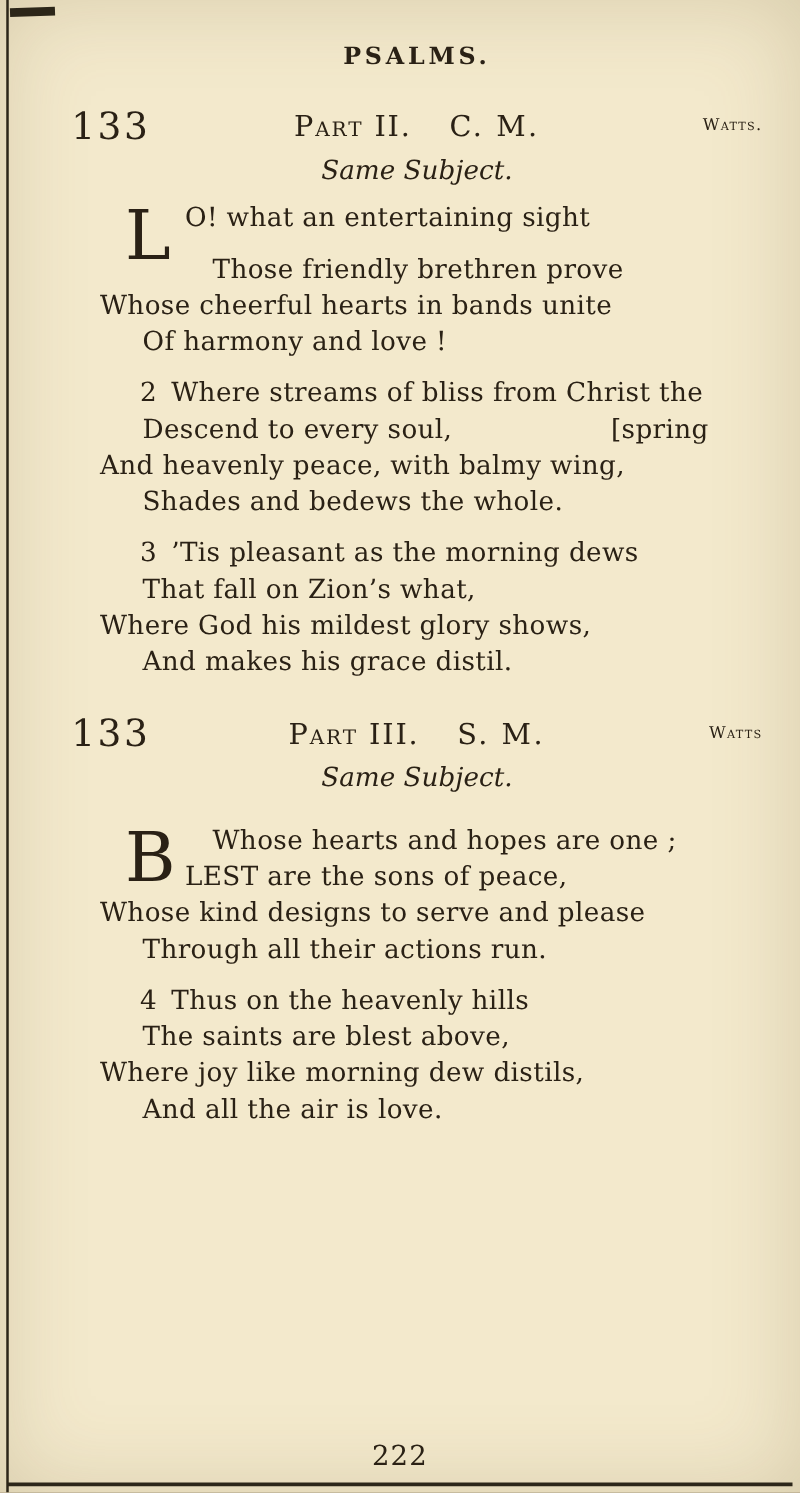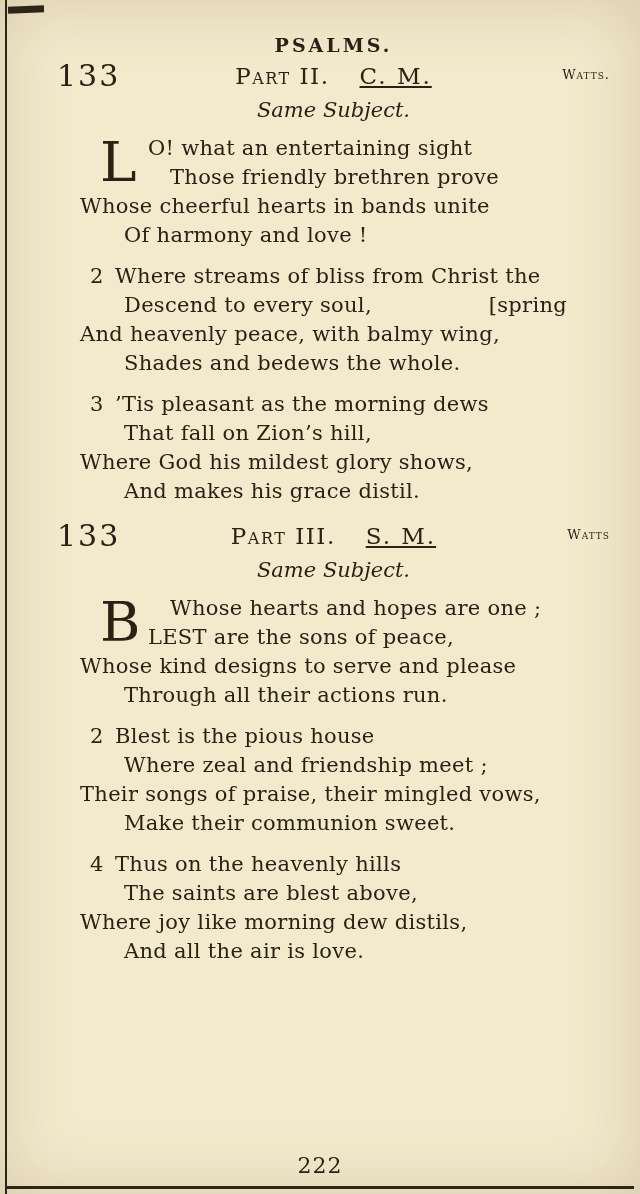--- a/index.html
+++ b/index.html
@@ -39,30 +39,30 @@
   .content { padding: 34px 28px 0 55px; }
 
   .running-head {
     text-align: center;
     font-size: 19px;
     font-weight: bold;
     letter-spacing: 3px;
     height: 24px;
   }
 
-  .heading { position: relative; height: 40px; }
+  .heading { position: relative; height: 40px; margin-top: 26px; }
   .hymn-number {
     position: absolute;
     left: 2px; top: 0;
     font-size: 30px;
     letter-spacing: 2px;
   }
   .heading-center { text-align: center; font-size: 23px; padding-top: 5px; }
   .part { font-variant: small-caps; letter-spacing: 1.5px; }
-  .meter { margin-left: 30px; letter-spacing: 2px; text-decoration: underline; }
+  .meter { margin-left: 30px; letter-spacing: 2px; }
   .author {
     position: absolute;
     right: 2px; top: 9px;
     font-size: 13px;
     font-variant: small-caps;
     letter-spacing: 1px;
   }
   .subtitle {
     text-align: center;
     font-style: italic;
@@ -80,24 +80,24 @@
     line-height: 55px;
   }
 
   .line {
     font-size: 21px;
     line-height: 29px;
     white-space: nowrap;
     letter-spacing: 0.3px;
   }
   .ind-0 { margin-left: 0; }
-  .ind-1 { margin-left: 44px; }
-  .ind-2 { margin-left: 10px; }
+  .ind-1 { margin-left: 34px; }
+  .ind-2 { margin-left: 32px; }
   .ind-3 { margin-left: 68px; }
-  .ind-4 { margin-left: 90px; }
+  .ind-4 { margin-left: 90px; margin-top: 12px; }
   .with-catch { display: flex; justify-content: space-between; margin-right: 20px; }
   .num { display: inline-block; min-width: 14px; margin-right: 11px; }
 
   .page-num {
     position: absolute;
     left: 0; right: 0; bottom: 16px;
     text-align: center;
     font-size: 22px;
     letter-spacing: 1px;
   }
@@ -131,21 +131,21 @@
               <div class="line ind-2"><span class="num">2</span><span class="ltext">Where streams of bliss from Christ the</span></div>
               <div class="line ind-1 with-catch">
                 <span class="ltext">Descend to every soul,</span>
                 <span class="catch">[spring</span>
               </div>
               <div class="line ind-0"><span class="ltext">And heavenly peace, with balmy wing,</span></div>
               <div class="line ind-1"><span class="ltext">Shades and bedews the whole.</span></div>
             </div>
             <div class="verse">
               <div class="line ind-2"><span class="num">3</span><span class="ltext">’Tis pleasant as the morning dews</span></div>
-              <div class="line ind-1"><span class="ltext">That fall on Zion’s hill,</span></div>
+              <div class="line ind-1"><span class="ltext">That fall on Zion’s what,</span></div>
               <div class="line ind-0"><span class="ltext">Where God his mildest glory shows,</span></div>
               <div class="line ind-1"><span class="ltext">And makes his grace distil.</span></div>
             </div>
           </div>
         </section>
         <section class="hymn">
           <div class="heading">
             <div class="hymn-number">133</div>
             <div class="heading-center"><span class="part">Part III.</span><span class="meter">S. M.</span></div>
             <div class="author">Watts</div>
@@ -153,26 +153,20 @@
           <div class="subtitle">Same Subject.</div>
           <div class="verses">
             <div class="verse has-drop">
               <span class="dropcap">B</span>
               <div class="line ind-4"><span class="ltext">Whose hearts and hopes are one ;</span></div>
               <div class="line ind-3"><span class="ltext">LEST are the sons of peace,</span></div>
               <div class="line ind-0"><span class="ltext">Whose kind designs to serve and please</span></div>
               <div class="line ind-1"><span class="ltext">Through all their actions run.</span></div>
             </div>
             <div class="verse">
-              <div class="line ind-2"><span class="num">2</span><span class="ltext">Blest is the pious house</span></div>
-              <div class="line ind-1"><span class="ltext">Where zeal and friendship meet ;</span></div>
-              <div class="line ind-0"><span class="ltext">Their songs of praise, their mingled vows,</span></div>
-              <div class="line ind-1"><span class="ltext">Make their communion sweet.</span></div>
-            </div>
-            <div class="verse">
               <div class="line ind-2"><span class="num">4</span><span class="ltext">Thus on the heavenly hills</span></div>
               <div class="line ind-1"><span class="ltext">The saints are blest above,</span></div>
               <div class="line ind-0"><span class="ltext">Where joy like morning dew distils,</span></div>
               <div class="line ind-1"><span class="ltext">And all the air is love.</span></div>
             </div>
           </div>
         </section>
       </div>
   </div>
 

